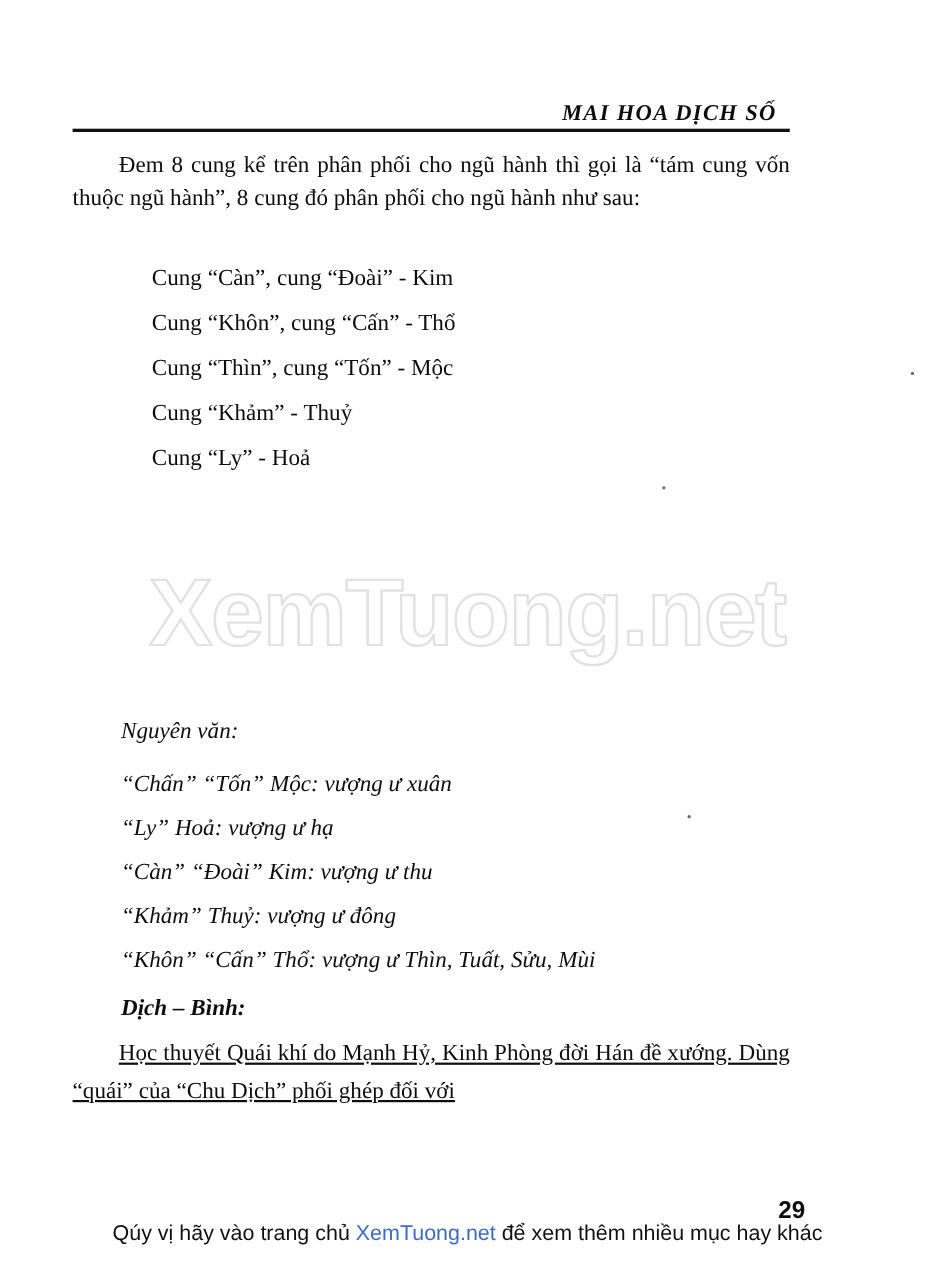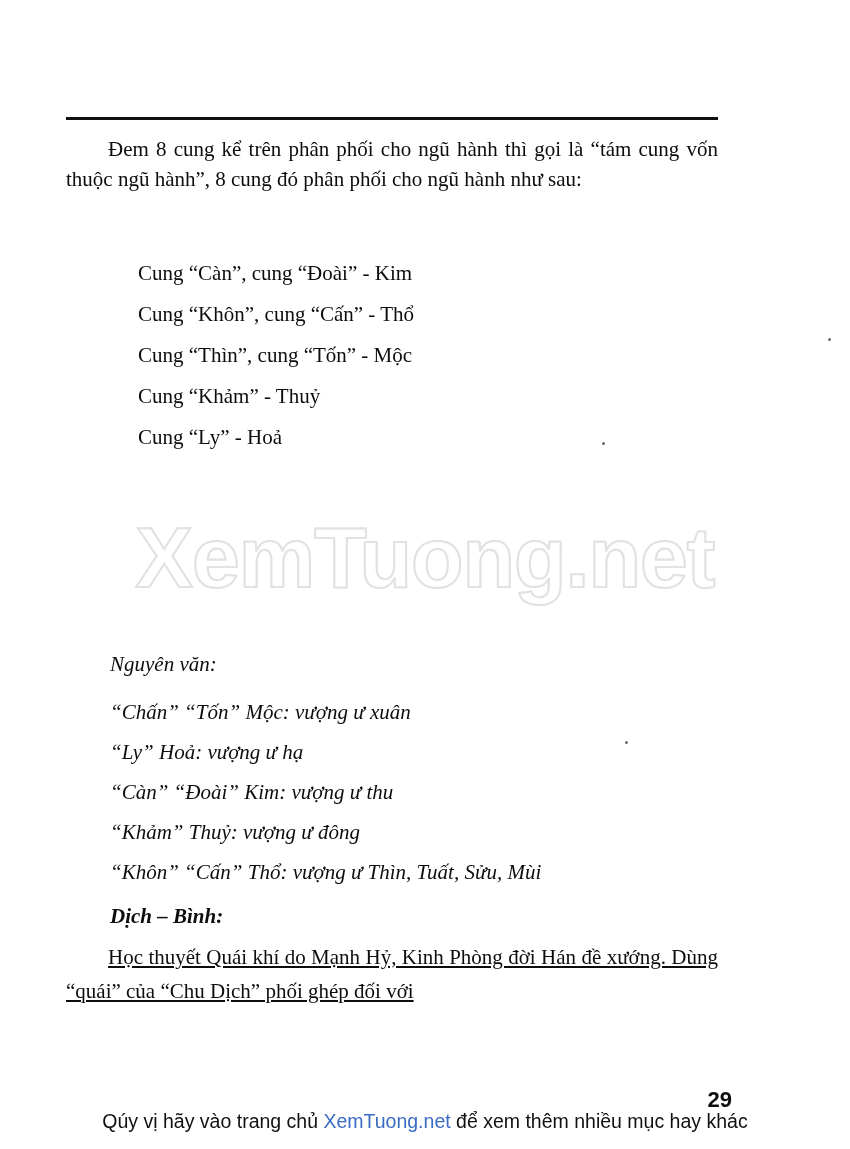--- a/index.html
+++ b/index.html
@@ -65,21 +65,21 @@
   .list {
     position: absolute;
     left: 138px;
     width: 590px;
   }
   .list .li {
     font-size: 21px;
     line-height: 41px;
     white-space: nowrap;
   }
-  .list.list-1 { top: 232px; margin-top: 21px; }
+  .list.list-1 { top: 232px; }
 
   
   .section-heading {
     position: absolute;
     top: 567px;
     left: 0;
     width: 850px;
     text-align: center;
     font-size: 23px;
     font-weight: bold;
@@ -166,20 +166,21 @@
   .s1 { top: 338px; left: 828px; width: 3px; height: 3px; }
   .s2 { top: 442px; left: 602px; width: 3px; height: 3px; }
   .s3 { top: 741px; left: 625px; width: 3px; height: 3px; }
 </style>
 </head>
 <body>
 
 <div class="page">
 
   <div class="header">
+    <div class="header-title">MAI HOA DỊCH SỐ</div>
     <div class="header-rule"></div>
   </div>
 
   <div class="para p1">
     <span class="indent"></span><span>Đem 8 cung kể trên phân phối cho ngũ hành thì gọi là “tám cung vốn thuộc ngũ hành”, 8 cung đó phân phối cho ngũ hành như sau:</span>
   </div>
 
   <div class="list list-1">
     <div class="li">Cung “Càn”, cung “Đoài” - Kim</div>
     <div class="li">Cung “Khôn”, cung “Cấn” - Thổ</div>

